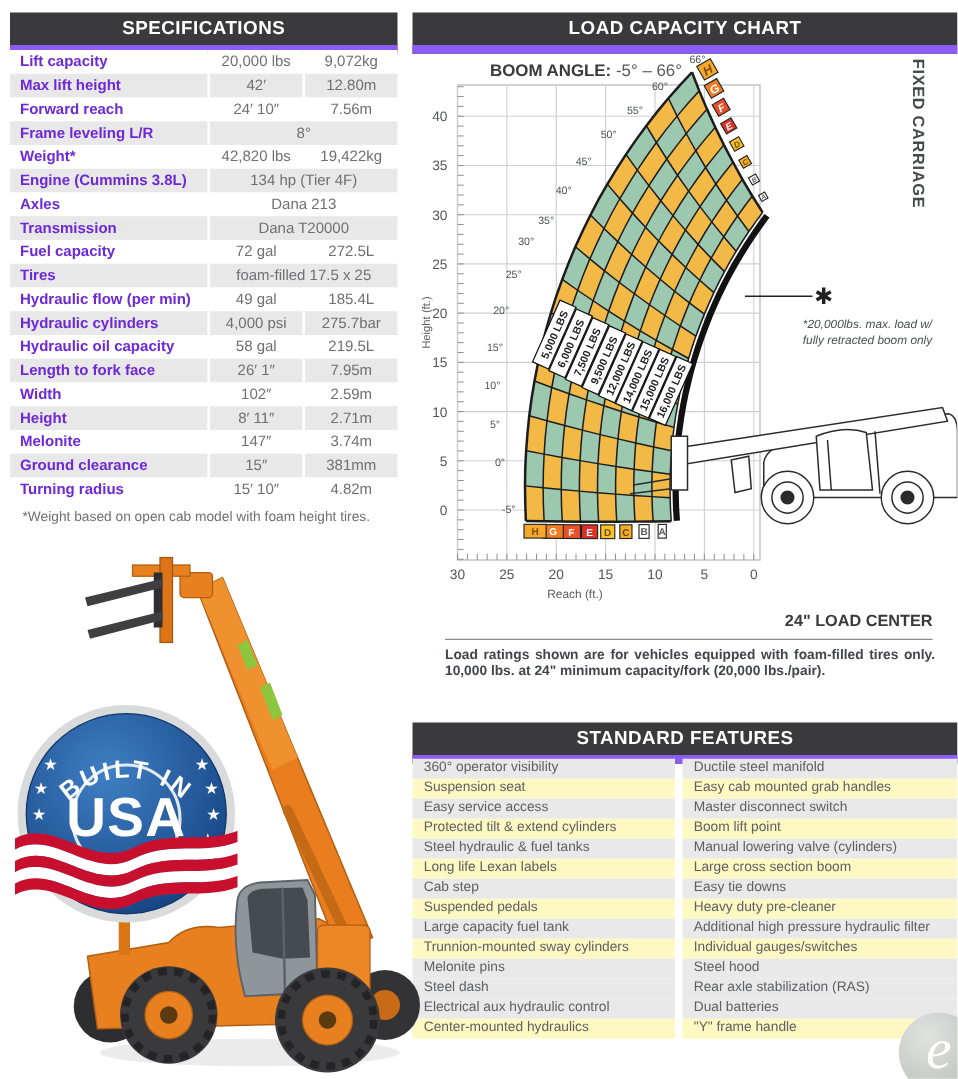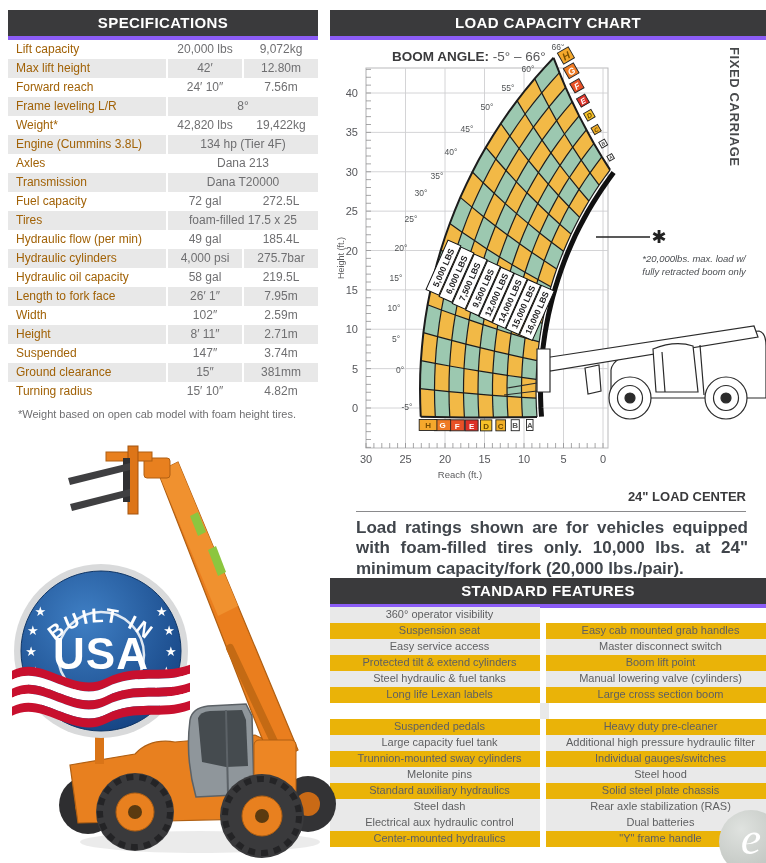--- a/index.html
+++ b/index.html
@@ -1,48 +1,48 @@
 <!DOCTYPE html>
 <html><head>
 <meta charset="utf-8">
 <style>
   html,body{margin:0;padding:0;background:#fff;}
   body{width:766px;height:863px;position:relative;overflow:hidden;
        font-family:"Liberation Sans","DejaVu Sans",sans-serif;}
   .card-header{position:absolute;height:26px;background:#3A3A3C;color:#fff;
        font-size:15px;font-weight:bold;letter-spacing:.4px;text-align:center;
-       line-height:26px;border-bottom:4px solid #8b5cf6;}
+       line-height:26px;border-bottom:7px solid #8b5cf6;}
   
   #spec-card{position:absolute;left:8px;top:10px;width:310px;}
   #spec-head{left:0;top:0;width:310px;position:relative;}
   #spec-rows{position:absolute;left:0;top:30px;width:310px;}
   .spec-row{display:flex;height:19px;line-height:19px;box-shadow:inset 0 -1px #fff;}
   .spec-row.alt .cell{background:#E8E8E8;}
   .spec-row .cell{background:#fff;}
-  .spec-label{flex:0 0 150px;padding-left:8px;font-weight:normal;font-size:12px;color:#a16207;
+  .spec-label{flex:0 0 150px;padding-left:8px;font-weight:bold;font-size:12px;color:#6d28d9;
        white-space:nowrap;overflow:hidden;}
   .spec-val{flex:1;text-align:center;font-size:12px;color:#6F6F71;border-left:2px solid #fff;}
   #spec-footnote{position:absolute;left:10px;top:398px;font-size:11px;color:#6F6F71;width:300px;}
   
   #chart-head{left:330px;top:10px;width:436px;}
   #boom-angle{position:absolute;left:368px;top:49px;font-size:13.5px;color:#58585A;padding-left:24px;}
   #boom-angle b{color:#3A3A3C;}
   #fixed-carriage{position:absolute;left:727px;top:47px;height:170px;writing-mode:vertical-rl;
        font-weight:bold;font-size:13px;letter-spacing:.6px;color:#46484A;}
   #chart-svg{position:absolute;left:330px;top:44px;}
   #load-center{position:absolute;left:330px;top:489px;width:416px;text-align:right;
        font-weight:bold;font-size:13px;color:#3A3A3C;}
   #chart-divider{position:absolute;left:356px;top:511px;width:390px;height:1px;background:#8A8A8C;}
-  #chart-note{position:absolute;left:356px;top:518px;width:392px;font-size:17px;line-height:1.2;
+  #chart-note{position:absolute;left:356px;top:518px;width:392px;font-size:11px;line-height:1.2;
        font-weight:bold;color:#40454B;text-align:justify;}
   
   #feat-head{left:330px;top:578px;width:436px;}
   #feat-rows{position:absolute;left:330px;top:607px;width:436px;}
-  .feat-row{display:grid;grid-template-columns:210px 6px 220px;height:16px;line-height:15.5px;text-align:center;}
-  .feat-cell{font-size:11px;color:#5E5F61;padding-left:9px;background:#eab308;
+  .feat-row{display:grid;grid-template-columns:210px 6px 220px;height:16px;line-height:15.5px;}
+  .feat-cell{font-size:11px;color:#5E5F61;padding-left:9px;background:#fef9c3;
        white-space:nowrap;overflow:hidden;}
   .feat-row.alt .feat-cell{background:#E9E9E9;}
   
   #photo{position:absolute;left:40px;top:420px;}
   #badge{position:absolute;left:12px;top:556px;}
   #brand-circle{position:absolute;left:719px;top:810px;width:64px;height:64px;border-radius:50%;
        background:radial-gradient(circle at 35% 30%,#dfe2df,#b7bcb7);z-index:5;
        display:flex;align-items:center;justify-content:center;}
   #brand-circle span{font-family:"Liberation Serif","DejaVu Serif",serif;font-style:italic;
        color:#fff;font-size:46px;line-height:1;transform:translateY(-3px);}
@@ -122,21 +122,21 @@
         <div class="spec-label cell">Width</div>
         <div class="spec-val cell">102″</div>
         <div class="spec-val cell">2.59m</div>
       </div>
       <div class="spec-row alt">
         <div class="spec-label cell">Height</div>
         <div class="spec-val cell">8′ 11″</div>
         <div class="spec-val cell">2.71m</div>
       </div>
       <div class="spec-row">
-        <div class="spec-label cell">Suspended</div>
+        <div class="spec-label cell">Melonite</div>
         <div class="spec-val cell">147″</div>
         <div class="spec-val cell">3.74m</div>
       </div>
       <div class="spec-row alt">
         <div class="spec-label cell">Ground clearance</div>
         <div class="spec-val cell">15″</div>
         <div class="spec-val cell">381mm</div>
       </div>
       <div class="spec-row">
         <div class="spec-label cell">Turning radius</div>
@@ -523,20 +523,21 @@
 <div id="chart-note">
   <span>Load ratings shown are for vehicles equipped with foam-filled tires only.</span>
   <span>10,000 lbs. at 24" minimum capacity/fork (20,000 lbs./pair).</span>
 </div>
 
 <div id="feat-head" class="card-header">STANDARD FEATURES</div>
 <div id="feat-rows">
     <div class="feat-row alt">
       <div class="feat-cell">360° operator visibility</div>
       <div></div>
+      <div class="feat-cell">Ductile steel manifold</div>
     </div>
     <div class="feat-row">
       <div class="feat-cell">Suspension seat</div>
       <div></div>
       <div class="feat-cell">Easy cab mounted grab handles</div>
     </div>
     <div class="feat-row alt">
       <div class="feat-cell">Easy service access</div>
       <div></div>
       <div class="feat-cell">Master disconnect switch</div>
@@ -550,20 +551,21 @@
       <div class="feat-cell">Steel hydraulic &amp; fuel tanks</div>
       <div></div>
       <div class="feat-cell">Manual lowering valve (cylinders)</div>
     </div>
     <div class="feat-row">
       <div class="feat-cell">Long life Lexan labels</div>
       <div></div>
       <div class="feat-cell">Large cross section boom</div>
     </div>
     <div class="feat-row alt">
+      <div class="feat-cell">Cab step</div>
       <div></div>
       <div class="feat-cell">Easy tie downs</div>
     </div>
     <div class="feat-row">
       <div class="feat-cell">Suspended pedals</div>
       <div></div>
       <div class="feat-cell">Heavy duty pre-cleaner</div>
     </div>
     <div class="feat-row alt">
       <div class="feat-cell">Large capacity fuel tank</div>
@@ -572,25 +574,20 @@
     </div>
     <div class="feat-row">
       <div class="feat-cell">Trunnion-mounted sway cylinders</div>
       <div></div>
       <div class="feat-cell">Individual gauges/switches</div>
     </div>
     <div class="feat-row alt">
       <div class="feat-cell">Melonite pins</div>
       <div></div>
       <div class="feat-cell">Steel hood</div>
-    </div>
-    <div class="feat-row">
-      <div class="feat-cell">Standard auxiliary hydraulics</div>
-      <div></div>
-      <div class="feat-cell">Solid steel plate chassis</div>
     </div>
     <div class="feat-row alt">
       <div class="feat-cell">Steel dash</div>
       <div></div>
       <div class="feat-cell">Rear axle stabilization (RAS)</div>
     </div>
     <div class="feat-row alt">
       <div class="feat-cell">Electrical aux hydraulic control</div>
       <div></div>
       <div class="feat-cell">Dual batteries</div>

